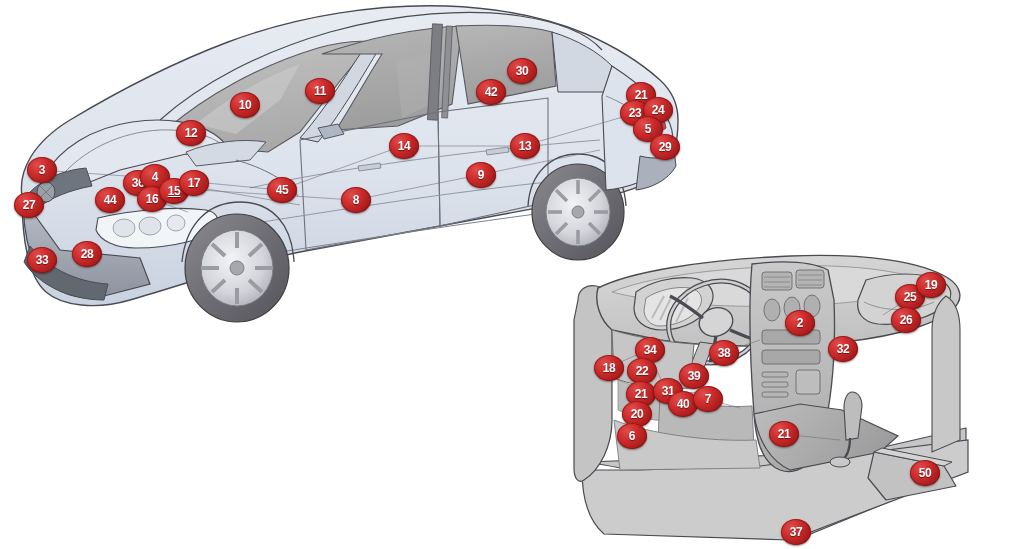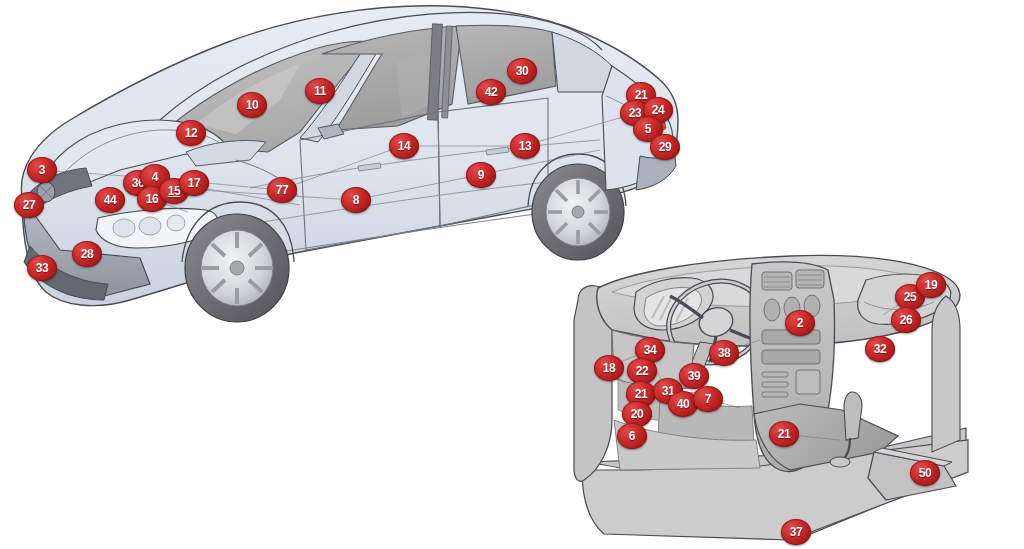--- a/index.html
+++ b/index.html
@@ -310,33 +310,33 @@
         <path d="M883,315 L929,285"></path>
         <path d="M782,434 L840,440"></path>
       </g>
     </g>
   </svg>
 
   <div id="markers">
       <div class="marker" style="left: 40px; top: 170px;">3</div>
       <div class="marker" style="left: 27px; top: 205px;">27</div>
       <div class="marker" style="left: 108px; top: 200px;">44</div>
-      <div class="marker" style="left: 40px; top: 268px;">33</div>
+      <div class="marker" style="left: 40px; top: 260px;">33</div>
       <div class="marker" style="left: 85px; top: 254px;">28</div>
       <div class="marker" style="left: 136px; top: 183px;">36</div>
       <div class="marker" style="left: 153px; top: 177px;">4</div>
       <div class="marker" style="left: 150px; top: 199px;">16</div>
       <div class="marker" style="left: 172px; top: 191px; text-decoration: underline;">15</div>
       <div class="marker" style="left: 192px; top: 183px;">17</div>
       <div class="marker" style="left: 189px; top: 133px;">12</div>
-      <div class="marker" style="left: 250px; top: 105px;">10</div>
+      <div class="marker" style="left: 243px; top: 105px;">10</div>
       <div class="marker" style="left: 318px; top: 91px;">11</div>
       <div class="marker" style="left: 520px; top: 71px;">30</div>
       <div class="marker" style="left: 489px; top: 92px; text-align: center;">42</div>
-      <div class="marker" style="left: 280px; top: 190px;">77</div>
+      <div class="marker" style="left: 280px; top: 190px;">45</div>
       <div class="marker" style="left: 402px; top: 146px;">14</div>
       <div class="marker" style="left: 523px; top: 146px;">13</div>
       <div class="marker" style="left: 354px; top: 200px;">8</div>
       <div class="marker" style="left: 479px; top: 175px;">9</div>
       <div class="marker" style="left: 639px; top: 95px;">21</div>
       <div class="marker" style="left: 633px; top: 113px;">23</div>
       <div class="marker" style="left: 656px; top: 110px;">24</div>
       <div class="marker" style="left: 646px; top: 129px;">5</div>
       <div class="marker" style="left: 663px; top: 147px;">29</div>
       <div class="marker" style="left: 607px; top: 368px;">18</div>
@@ -344,21 +344,21 @@
       <div class="marker" style="left: 640px; top: 371px;">22</div>
       <div class="marker" style="left: 639px; top: 394px;">21</div>
       <div class="marker" style="left: 635px; top: 414px;">20</div>
       <div class="marker" style="left: 630px; top: 436px;">6</div>
       <div class="marker" style="left: 666px; top: 391px;">31</div>
       <div class="marker" style="left: 692px; top: 376px;">39</div>
       <div class="marker" style="left: 681px; top: 404px;">40</div>
       <div class="marker" style="left: 706px; top: 399px;">7</div>
       <div class="marker" style="left: 722px; top: 353px;">38</div>
       <div class="marker" style="left: 798px; top: 323px;">2</div>
-      <div class="marker" style="left: 878px; top: 315px; margin-top: 21px;">32</div>
+      <div class="marker" style="left: 841px; top: 315px; margin-top: 21px;">32</div>
       <div class="marker" style="left: 908px; top: 297px;">25</div>
       <div class="marker" style="left: 904px; top: 320px;">26</div>
       <div class="marker" style="left: 929px; top: 285px;">19</div>
       <div class="marker" style="left: 782px; top: 434px;">21</div>
       <div class="marker" style="left: 923px; top: 473px;">50</div>
       <div class="marker" style="left: 794px; top: 532px;">37</div>
     </div>
 
 </div>
 

